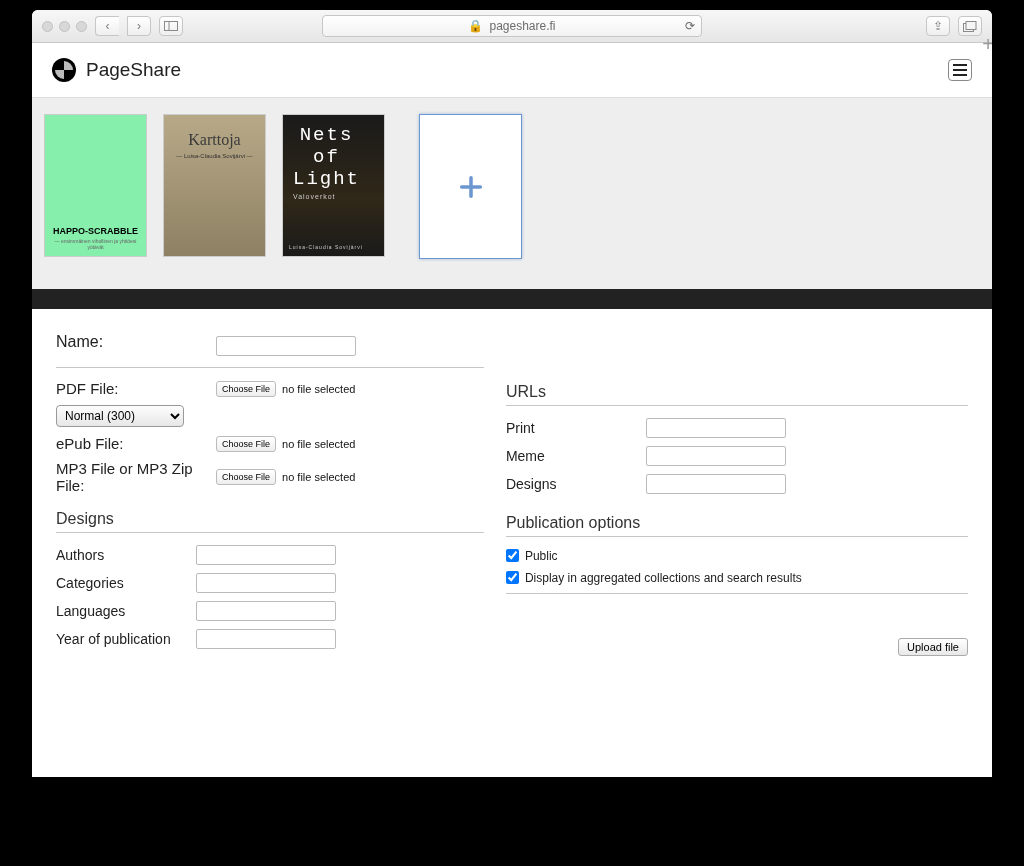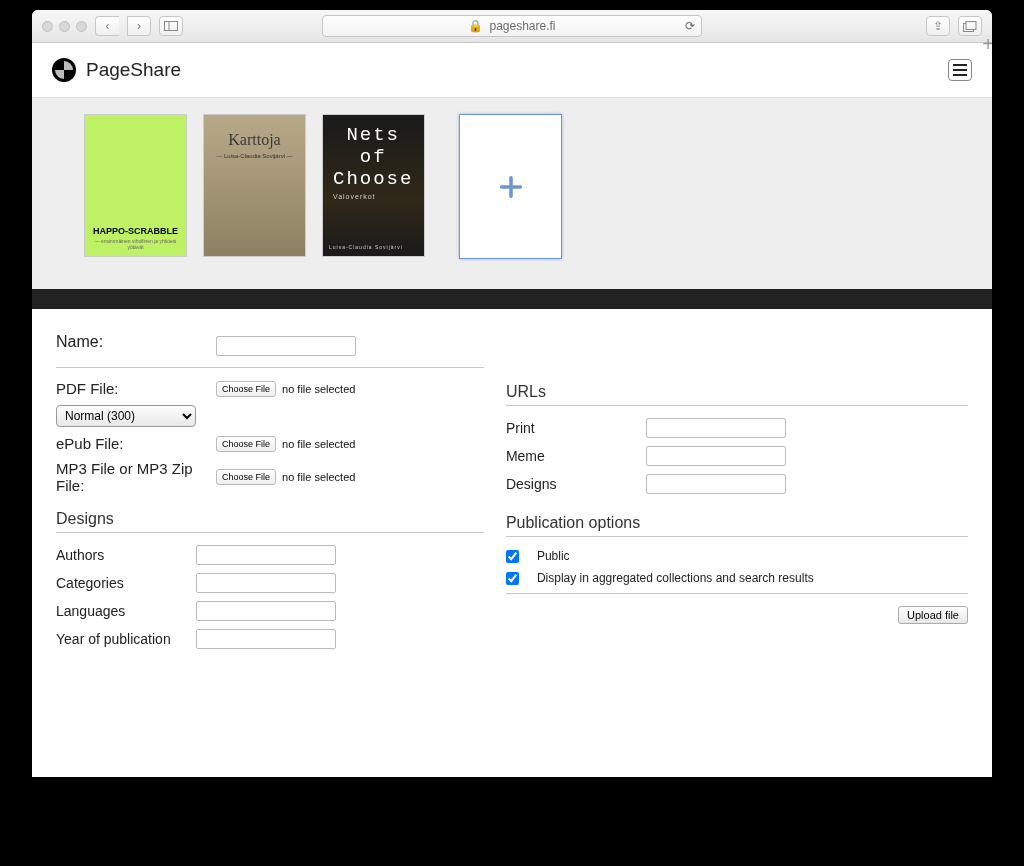--- a/index.html
+++ b/index.html
@@ -115,21 +115,21 @@
     font-size:11px;
     display:flex; flex-direction:column;
     justify-content:flex-start; align-items:center;
     padding:6px 4px;
     text-align:center;
     position:relative;
     overflow:hidden;
   }
   .book.b1 { background: linear-gradient(180deg,#1a2b4a,#0c1a30 70%,#2a3d5f); }
   .book.b1 .btitle{ font-size:9px; color:#f0e6c8; margin-top:4px;}
-  .book.b2 { background:#bef264; color:#000; display:flex; justify-content:space-between;margin-left:40px;}
+  .book.b2 { background:#86efac; color:#000; display:flex; justify-content:space-between;}
   .book.b2 .grid { flex:1; margin:2px; background:
      repeating-linear-gradient(90deg,#222 0 1px,transparent 1px 9px),
      repeating-linear-gradient(0deg,#222 0 1px,transparent 1px 9px);
   }
   .book.b2 .cap{ font-size:9px; font-weight:bold; padding:2px 0; }
   .book.b2 .sub{ font-size:5px; color:#666; }
   .book.b3 { background:linear-gradient(#b7a988,#8e8163); justify-content:flex-start;}
   .book.b3 .btitle{ font-family:cursive; color:#3b3b3b; font-size:16px; margin-top:10px;}
   .book.b3 .bsub{ font-size:6px; color:#333; margin-top:4px;}
   .book.b4 { background:linear-gradient(#1a1a1a,#302818 60%,#1a1a1a); justify-content:flex-start; align-items:flex-start; padding:10px;}
@@ -169,41 +169,42 @@
   .flabel { width:160px; font-size:15px; }
   .choose {
     font-size:9px;
     border:1px solid #bbb; border-radius:3px;
     padding:2px 5px;
     background:linear-gradient(#fff,#eee);
     cursor:pointer;
   }
   .nofile { font-size:11px; margin-left:6px; color:#111; }
   select.rsel {
-    width:140px; height:22px;
+    width:128px; height:22px;
     font-size:12px;
     border:1px solid #999; border-radius:4px;
     background:linear-gradient(#fdfdfd,#e7e7e7);
     padding:0 4px;
   }
 
   .detlabel { width:140px; font-size:14px; color:#222; }
   input.det { width:140px; height:20px; border:1px solid #bbb; border-radius:2px; }
 
   .ulabel { width:140px; font-size:14px; color:#222; }
   input.url { width:140px; height:20px; border:1px solid #bbb; border-radius:2px; }
 
-  .cb-row { display:flex; align-items:flex-end; gap:18px; font-size:12px; margin-bottom:8px; }
+  .cb-row { display:flex; align-items:flex-start; gap:6px; font-size:12px; margin-bottom:8px; }
   .pubopts { margin-top:20px; }
   .upload-row { display:flex; justify-content:flex-end; margin-top:12px; }
   .upload-btn {
     font-size:11px; padding:2px 8px;
     border:1px solid #aaa; border-radius:3px;
     background:linear-gradient(#fff,#e8e8e8);
     cursor:pointer;
+    margin-top:32px;
   }
 </style>
 </head>
 <body>
 
 <div class="outer-shadow">
 <div class="browser-window">
 
   <div class="toolbar">
     <div class="traffic">
@@ -256,21 +257,21 @@
         <div class="sub">— ensimmäinen vihollinen ja yhtiöesi yötävät</div>
       </div>
     </div>
     <div class="book b3">
       <div class="btitle">Karttoja</div>
       <div class="bsub">— Luisa-Claudia Sovijärvi —</div>
     </div>
     <div class="book b4">
       <div class="btitle">Nets
 of
-Choose</div>
+Light</div>
       <div class="bsub">Valoverkot</div>
       <div class="auth">Luisa-Claudia Sovijärvi</div>
     </div>
     <div class="add-tile">
       <svg viewBox="0 0 24 24">
         <line x1="12" y1="4" x2="12" y2="20" stroke="#6b96d0" stroke-width="3" stroke-linecap="round"></line>
         <line x1="4" y1="12" x2="20" y2="12" stroke="#6b96d0" stroke-width="3" stroke-linecap="round"></line>
       </svg>
     </div>
   </div>

